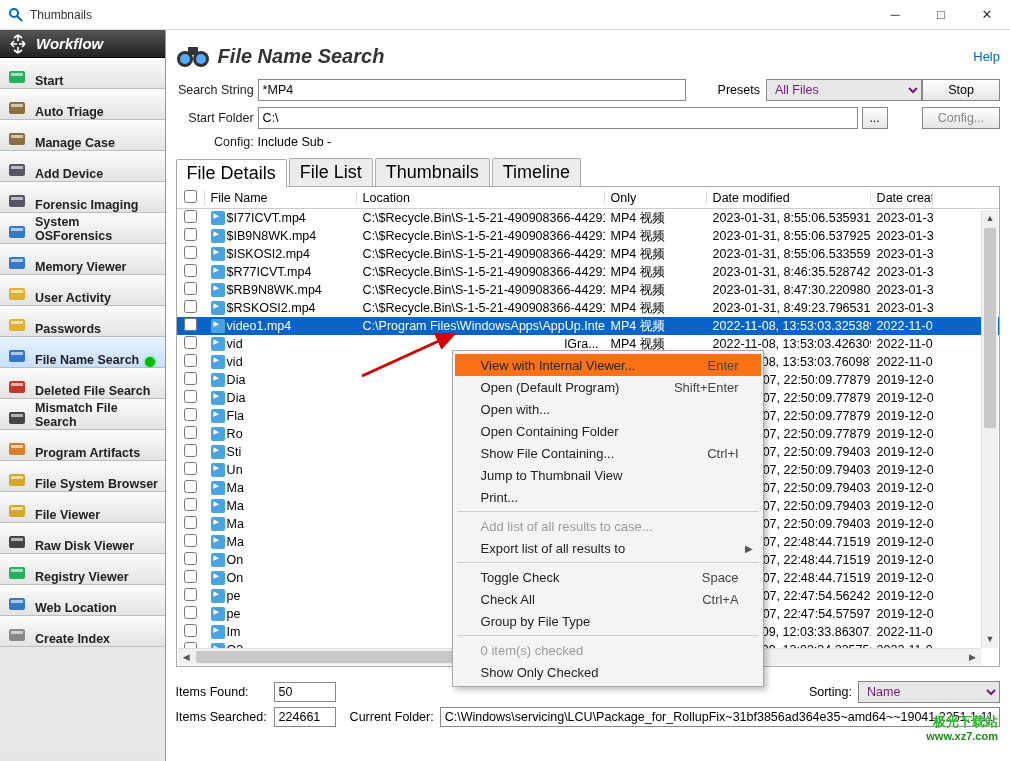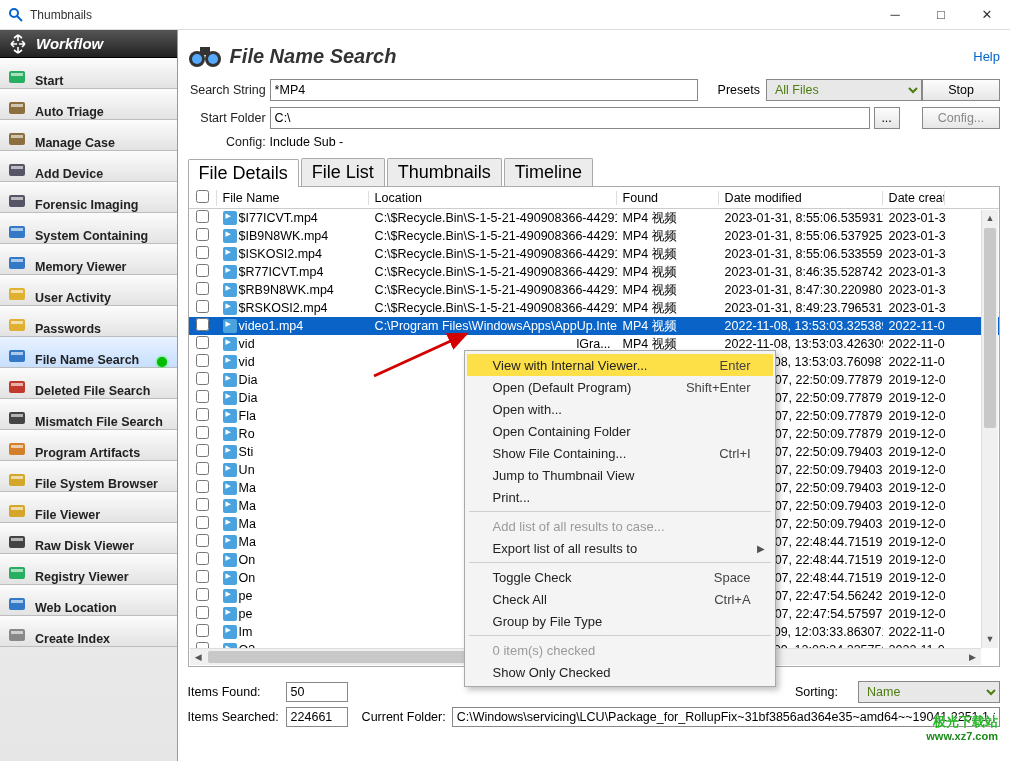--- a/index.html
+++ b/index.html
@@ -21,21 +21,21 @@
 .main { flex: 1; display: flex; flex-direction: column; padding: 6px 10px 8px 10px; position: relative; }
 .main-hdr { display: flex; align-items: center; height: 40px; }
 .main-hdr .bino { width: 34px; height: 26px; margin-right: 8px; }
 .main-hdr .ttl { font-size: 20px; font-style: italic; font-weight: bold; color: #333; flex: 1; }
 .main-hdr .help { color: #06c; font-size: 13px; }
 
 .row { display: flex; align-items: center; margin: 3px 0; font-size: 12.5px; }
 .row .lbl { width: 78px; text-align: right; margin-right: 4px; color: #222; }
 .row input.txt { height: 22px; border: 1px solid #888; padding: 0 4px; font-size: 12.5px; background: #fff; }
 .row .btn { height: 22px; border: 1px solid #888; background: linear-gradient(#fdfdfd,#e6e6e6); font-size: 12.5px; cursor: pointer; }
-.row select.preset { height: 22px; border: 1px solid #888; background: #e8e8e8; color: #4d7c0f; font-size: 12.5px; padding: 0 4px; }
+.row select.preset { height: 22px; border: 1px solid #888; background: #e8e8e8; color: #701a75; font-size: 12.5px; padding: 0 4px; }
 
 .tabs { display: flex; margin-top: 6px; border-bottom: 1px solid #aaa; font-size: 18px; }
 .tab { padding: 3px 10px; border: 1px solid #aaa; border-bottom: none; margin-right: 2px; background: #ececec; cursor: pointer; border-radius: 2px 2px 0 0; }
 .tab.active { background: #fff; position: relative; top: 1px; }
 
 .table-wrap { border: 1px solid #aaa; border-top: none; height: 480px; overflow: hidden; position: relative; }
 .thead { display: flex; background: #fff; border-bottom: 1px solid #ccc; height: 22px; align-items: center; font-size: 12.5px; }
 .thead .th { padding: 0 6px; border-right: 1px solid #ddd; white-space: nowrap; overflow: hidden; }
 .col-chk { width: 28px; text-align: center; }
 .col-name { width: 152px; }
@@ -60,21 +60,21 @@
 .scrollbar-h .arr.l{left:0;} .scrollbar-h .arr.r{right:0;}
 .scrollbar-h .thumb { position:absolute; top:2px; bottom:2px; left:18px; width:350px; background:#c8c8c8; border-radius:2px; }
 
 .footer { margin-top: 10px; font-size: 12.5px; }
 .footer .row { margin: 4px 0; }
 .footer .lbl2 { width: 98px; display: inline-block; }
 .footer input { height: 20px; border: 1px solid #888; padding: 0 4px; font-size: 12.5px; }
 
 .context-menu { position: absolute; left: 286px; top: 320px; width: 312px; background: #f4f4f4; border: 1px solid #a8a8a8; box-shadow: 3px 3px 6px rgba(0,0,0,0.25); font-size: 13px; padding: 3px 2px; z-index: 100; }
 .context-menu .mi { height: 22px; display: flex; align-items: center; padding: 0 22px 0 26px; position: relative; color: #222; cursor: pointer; }
-.context-menu .mi.hover { background: #fde047; }
+.context-menu .mi.hover { background: #f97316; }
 .context-menu .mi.disabled { color: #9a9a9a; cursor: default; }
 .context-menu .mi .shortcut { margin-left: auto; color: #444; }
 .context-menu .mi .sub { position: absolute; right: 8px; font-size: 10px; color: #555; }
 .context-menu .sep { height: 1px; background: #cfcfcf; margin: 3px 2px; }
 
 .arrow-annot { position: absolute; left: 192px; top: 290px; z-index: 200; pointer-events: none; }
 
 .watermark { position: absolute; right: 12px; bottom: 18px; font-size: 13px; color: #27b327; font-weight: bold; text-shadow: 0 0 2px #fff; z-index: 50; pointer-events: none; text-align: right; line-height: 1.2; }
 .watermark .sub { font-size: 11px; color: #1a8a1a; }
 </style>
@@ -134,21 +134,21 @@
             <rect x="3" y="5" width="16" height="12" rx="2" fill="#556"></rect>
             <rect x="5" y="7" width="12" height="3" fill="#fff" opacity="0.6"></rect>
           </svg>
           <span>Forensic Imaging</span>
         </div>
         <div class="side-item">
           <svg class="sicon" viewBox="0 0 22 22">
             <rect x="3" y="5" width="16" height="12" rx="2" fill="#3478c8"></rect>
             <rect x="5" y="7" width="12" height="3" fill="#fff" opacity="0.6"></rect>
           </svg>
-          <span>System Containing</span>
+          <span>System OSForensics</span>
         </div>
         <div class="side-item">
           <svg class="sicon" viewBox="0 0 22 22">
             <rect x="3" y="5" width="16" height="12" rx="2" fill="#3478c8"></rect>
             <rect x="5" y="7" width="12" height="3" fill="#fff" opacity="0.6"></rect>
           </svg>
           <span>Memory Viewer</span>
         </div>
         <div class="side-item">
           <svg class="sicon" viewBox="0 0 22 22">
@@ -247,21 +247,21 @@
           <circle cx="25" cy="16" r="5" fill="#5af"></circle>
           <rect x="12" y="4" width="10" height="8" fill="#333"></rect>
         </svg>
       <span class="ttl">File Name Search</span>
       <span class="help">Help</span>
     </div>
 
     <div class="row">
       <span class="lbl">Search String</span>
       <input class="txt" style="width: 428px;" value="*MP4">
-      <span style="margin:0 6px 0 20px">Presets</span>
+      <span style="margin:0 6px 0 32px">Presets</span>
       <select class="preset" style="width:156px"><option>All Files</option></select>
       <span style="flex:1"></span>
       <button class="btn" style="width:78px">Stop</button>
     </div>
 
     <div class="row">
       <span class="lbl">Start Folder</span>
       <input class="txt" style="width: 600px;" value="C:\">
       <button class="btn" style="width:26px;margin-left:4px">...</button>
       <span style="flex:1"></span>
@@ -278,21 +278,21 @@
         <div class="tab">File List</div>
         <div class="tab">Thumbnails</div>
         <div class="tab">Timeline</div>
       </div>
 
     <div class="table-wrap">
       <div class="thead">
         <div class="th col-chk"><input type="checkbox" style=""></div>
         <div class="th col-name">File Name</div>
         <div class="th col-loc">Location</div>
-        <div class="th col-type">Found</div>
+        <div class="th col-type">Only</div>
         <div class="th col-mod">Date modified</div>
         <div class="th col-crt">Date created</div>
       </div>
       <div class="tbody" id="tbody">
           <div class="tr">
             <div class="td col-chk"><input type="checkbox" style=""></div>
             <div class="td col-name"><span class="ficon"></span>$I77ICVT.mp4</div>
             <div class="td col-loc">C:\$Recycle.Bin\S-1-5-21-490908366-4429166...</div>
             <div class="td col-type">MP4 视频</div>
             <div class="td col-mod">2023-01-31, 8:55:06.5359311</div>
@@ -538,21 +538,21 @@
         <div class="arr r">▶</div>
       </div>
     </div>
 
     <div class="footer">
       <div class="row">
         <span class="lbl2">Items Found:</span>
         <input style="width: 62px;" readonly="" value="50">
         <span style="flex:1"></span>
         <span>Sorting:</span>
-        <select class="preset" style="width:142px;margin-left:20px"><option>Name</option></select>
+        <select class="preset" style="width:142px;margin-left:6px"><option>Name</option></select>
       </div>
       <div class="row">
         <span class="lbl2">Items Searched:</span>
         <input style="width: 62px;" readonly="" value="224661">
         <span style="margin-left:14px">Current Folder:</span>
         <input style="flex: 1 1 0%; margin-left: 6px;" readonly="" value="C:\Windows\servicing\LCU\Package_for_RollupFix~31bf3856ad364e35~amd64~~19041.2251.1.11">
       </div>
     </div>
 
     <div class="context-menu" id="ctxmenu">

